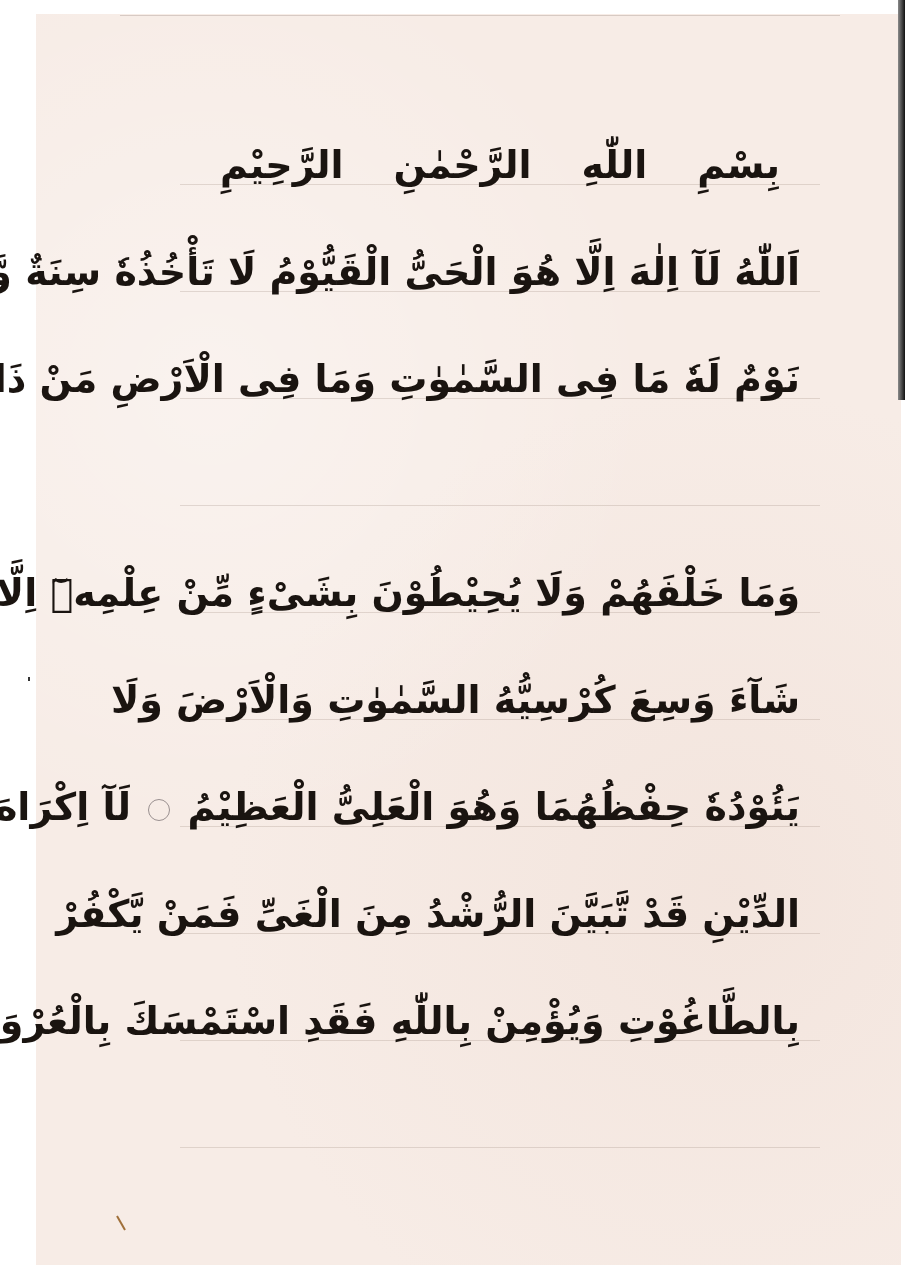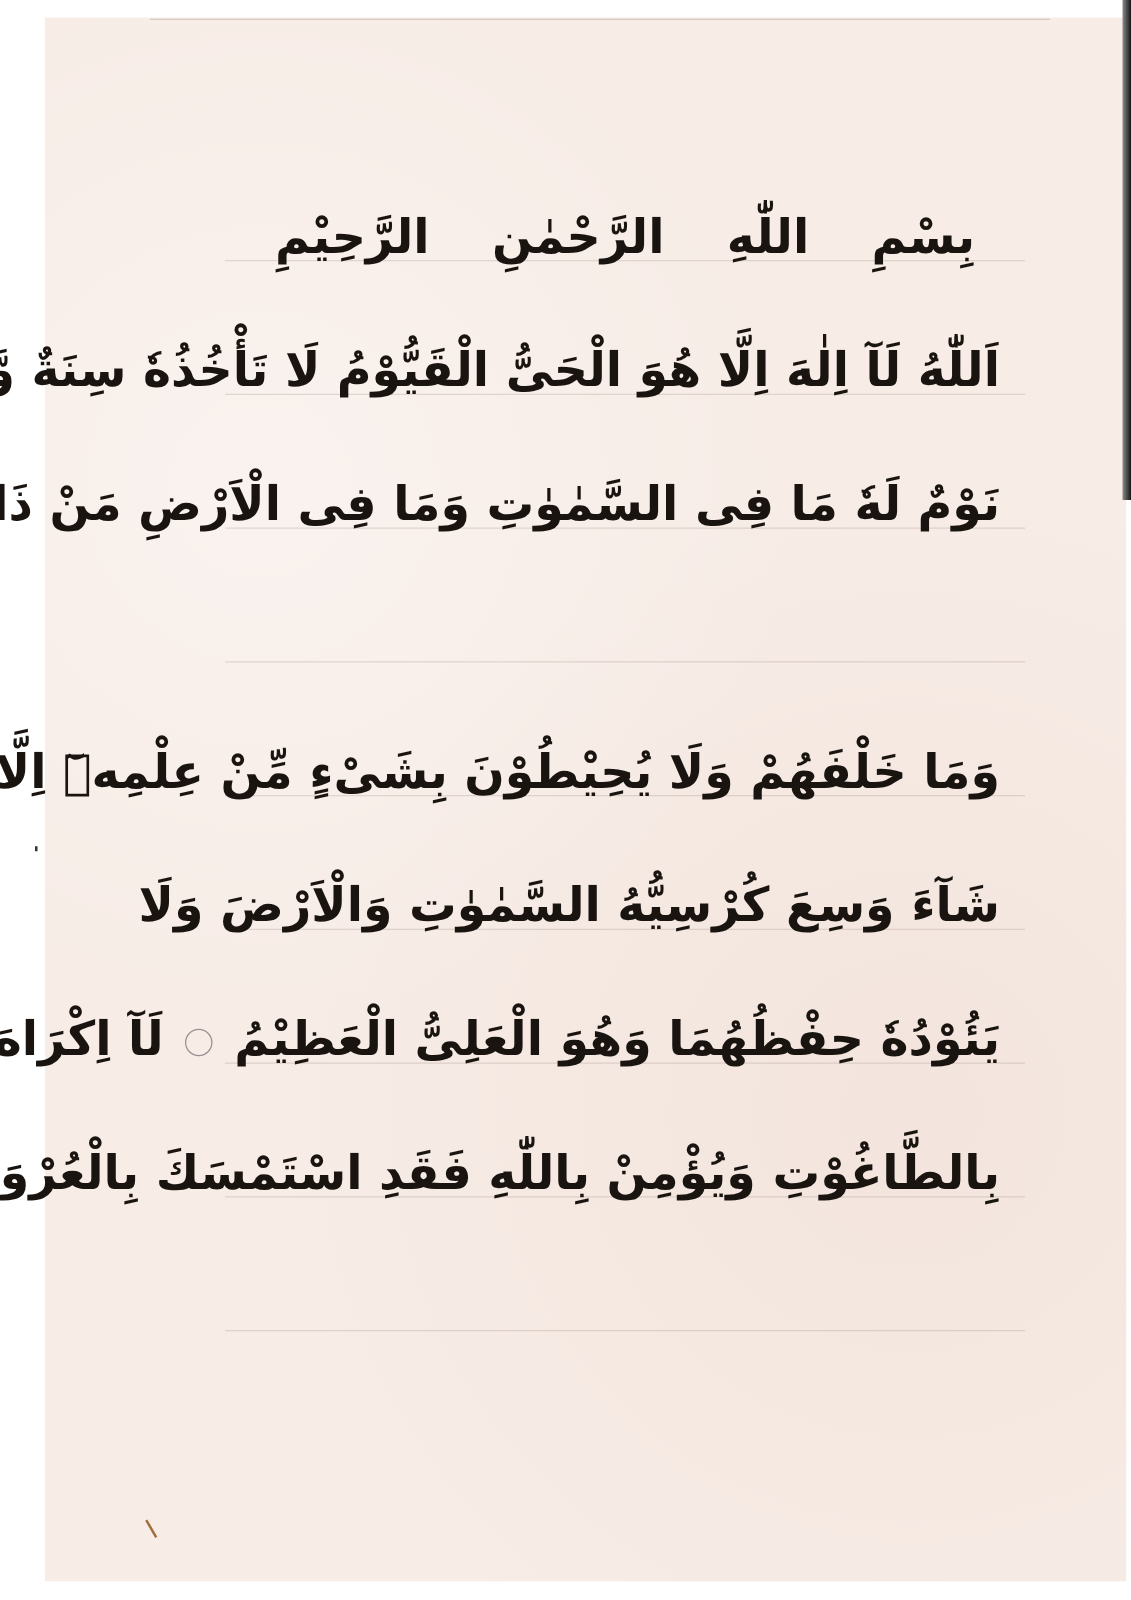--- a/index.html
+++ b/index.html
@@ -37,21 +37,21 @@
       position: absolute;
       left: 120px;
       top: 15px;
       width: 720px;
       height: 1px;
       background: rgba(120,100,90,0.25);
     }
     .text-block {
       position: absolute;
       left: 200px;
-      top: 132px;
+      top: 108px;
       width: 600px;
     }
     .line {
       position: relative;
       height: 107px;
       direction: rtl;
       text-align: justify;
       text-align-last: justify;
     }
     .line .guide {
@@ -151,20 +151,24 @@
 
   <div class="line">
     <div class="guide"></div>
     <div class="txt">
       <span>يَئُوْدُهٗ حِفْظُهُمَا وَهُوَ الْعَلِىُّ الْعَظِيْمُ</span>
       <span class="verse-marker"></span>
       <span>لَآ اِكْرَاهَ فِى</span>
     </div>
   </div>
 
+  <div class="line">
+    <div class="guide"></div>
+    <div class="txt">الدِّيْنِ قَدْ تَّبَيَّنَ الرُّشْدُ مِنَ الْغَىِّ فَمَنْ يَّكْفُرْ</div>
+  </div>
 
   <div class="line">
     <div class="guide"></div>
     <div class="txt">بِالطَّاغُوْتِ وَيُؤْمِنْ بِاللّٰهِ فَقَدِ اسْتَمْسَكَ بِالْعُرْوَةِ</div>
   </div>
 
   <div class="line">
     <div class="guide"></div>
   </div>
 

